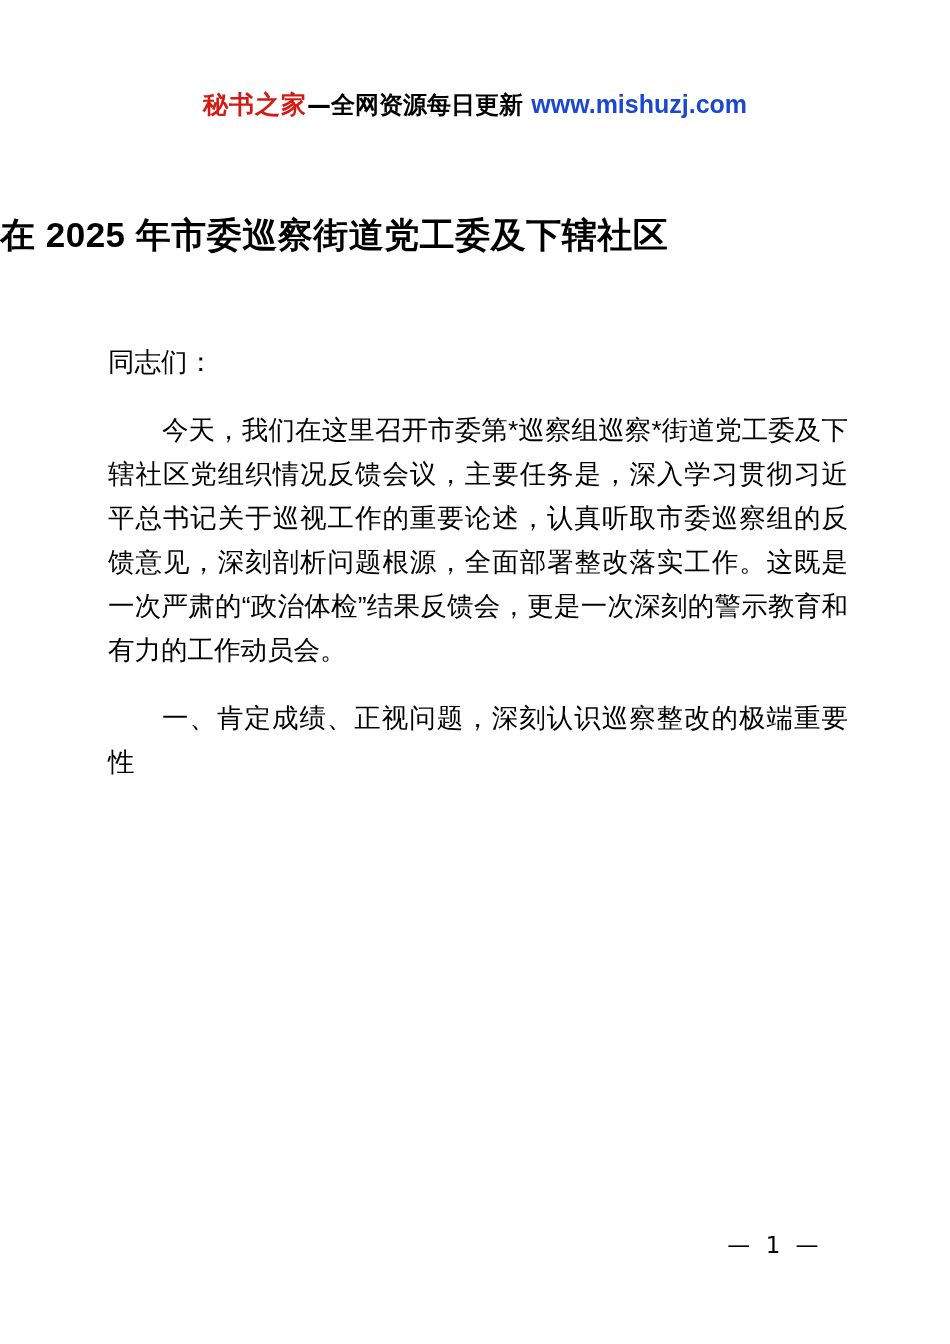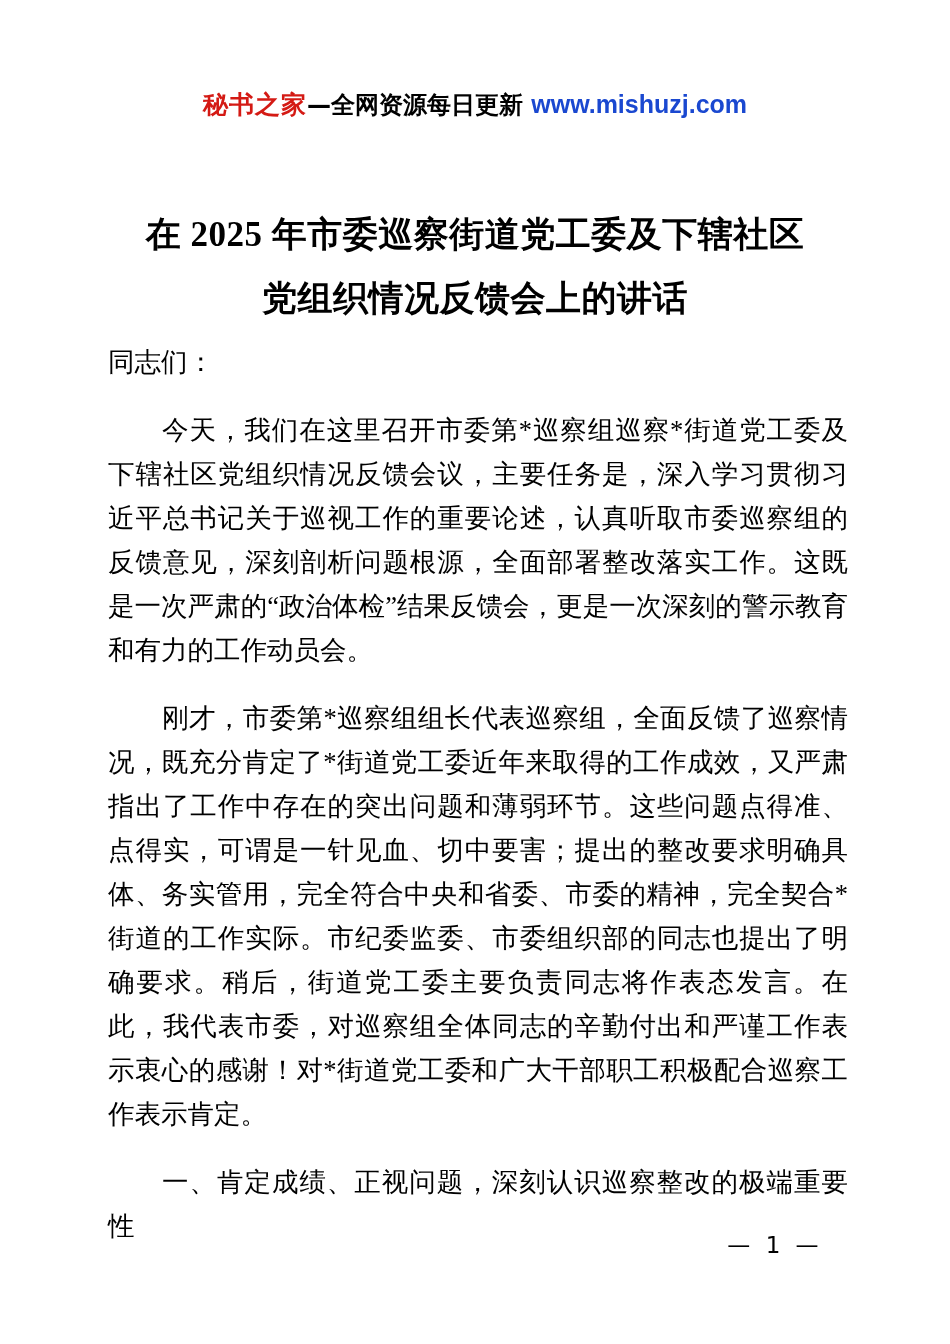--- a/index.html
+++ b/index.html
@@ -47,42 +47,41 @@
     font-size: 25px;
     font-family: "Liberation Sans", sans-serif;
   }
 
   
   .doc-title {
     position: absolute;
     top: 180px;
     left: 0;
     width: 100%;
-    text-align: center;
-    font-family: Liberation Serif, serif;
+    font-family: Liberation Sans, sans-serif;
     font-weight: bold;
     font-size: 35px;
     line-height: 64px;
     color: #000000;
     letter-spacing: 0.5px;
   }
   .doc-title .line2 {
     display: block;
   }
 
   
   .body-wrap {
     position: absolute;
     top: 340px;
     left: 108px;
     width: 740px;
   }
   p.para {
     margin: 0;
-    font-family: Liberation Serif, serif;
+    font-family: Liberation Sans, sans-serif;
     font-size: 26.5px;
     line-height: 44px;
     text-align: justify;
     text-justify: inter-ideograph;
     letter-spacing: 0px;
     color: #000000;
   }
   p.salutation {
     text-indent: 0;
   }
@@ -112,27 +111,25 @@
 <body>
 
 <div class="page">
 
   <div class="banner">
     <span class="brand">秘书之家</span><span class="tagline">—全网资源每日更新 </span><span class="site">www.mishuzj.com</span>
   </div>
 
   <h1 class="doc-title">
     <span class="line1">在 2025 年市委巡察街道党工委及下辖社区</span>
-    <span class="line2">党组织情况反馈会上的讲话</span>
   </h1>
 
   <div class="body-wrap">
     <p class="para salutation">同志们：</p>
     <p class="para indent">今天，我们在这里召开市委第*巡察组巡察*街道党工委及下辖社区党组织情况反馈会议，主要任务是，深入学习贯彻习近平总书记关于巡视工作的重要论述，认真听取市委巡察组的反馈意见，深刻剖析问题根源，全面部署整改落实工作。这既是一次严肃的“政治体检”结果反馈会，更是一次深刻的警示教育和有力的工作动员会。</p>
-    <p class="para indent">刚才，市委第*巡察组组长代表巡察组，全面反馈了巡察情况，既充分肯定了*街道党工委近年来取得的工作成效，又严肃指出了工作中存在的突出问题和薄弱环节。这些问题点得准、点得实，可谓是一针见血、切中要害；提出的整改要求明确具体、务实管用，完全符合中央和省委、市委的精神，完全契合*街道的工作实际。市纪委监委、市委组织部的同志也提出了明确要求。稍后，街道党工委主要负责同志将作表态发言。在此，我代表市委，对巡察组全体同志的辛勤付出和严谨工作表示衷心的感谢！对*街道党工委和广大干部职工积极配合巡察工作表示肯定。</p>
     <p class="para indent">一、肯定成绩、正视问题，深刻认识巡察整改的极端重要性</p>
   </div>
 
   <div class="footer">
     <span class="pn">— 1 —</span>
   </div>
 
 </div>
 
 </body></html>

